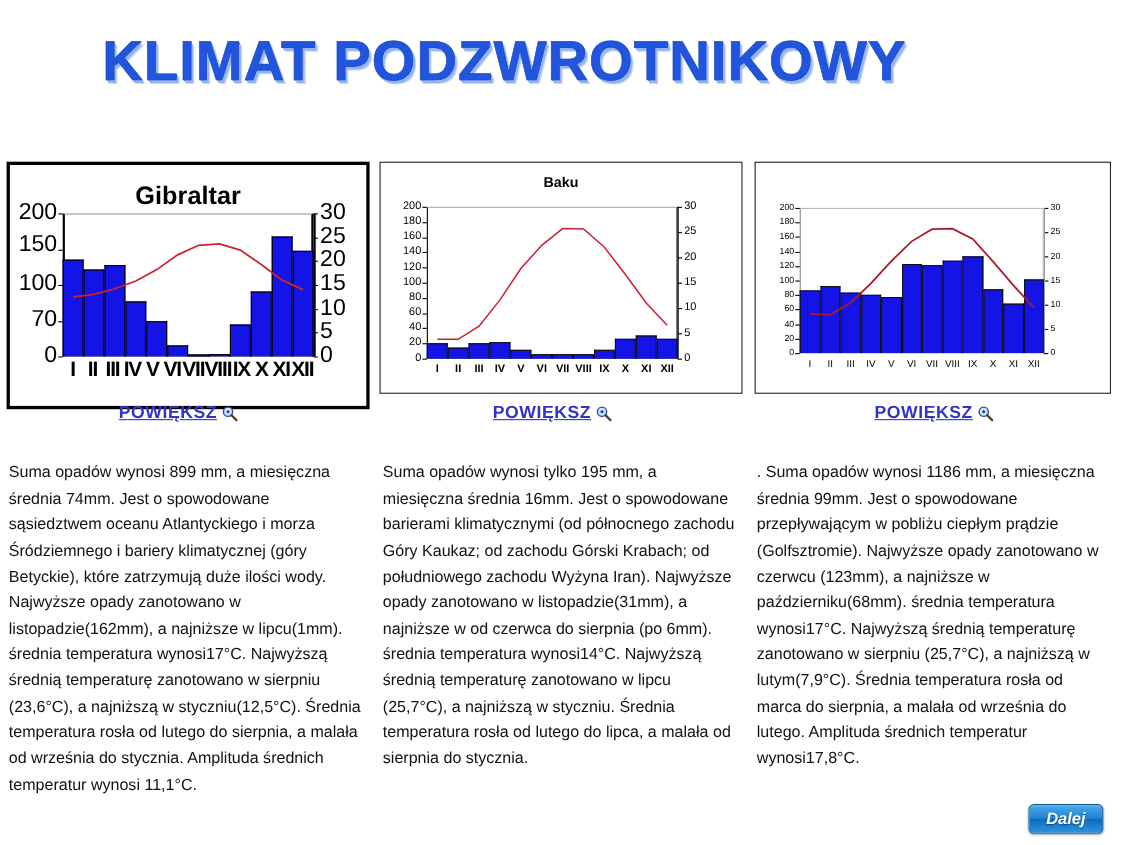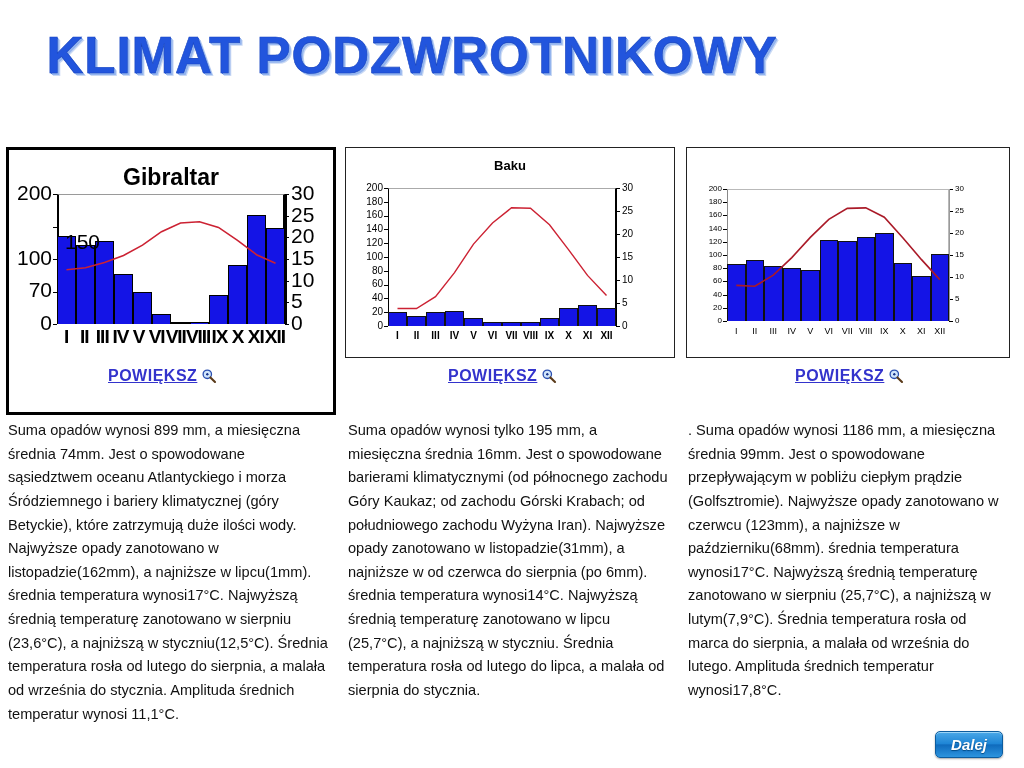--- a/index.html
+++ b/index.html
@@ -8,21 +8,21 @@
     width: 1024px; height: 768px;
     background: #ffffff;
     font-family: "Liberation Sans", sans-serif;
     overflow: hidden;
   }
   #page { position: relative; width: 1024px; height: 768px; }
 
   
   .title-wrap {
     position: absolute; top: 26px; left: 0; width: 824px;
-    text-align: center;
+    text-align: right;
   }
   .title {
     display: inline-block;
     font-size: 51px;
     font-weight: bold;
     letter-spacing: 1px;
     color: #2255dd;
     font-family: "Liberation Sans", sans-serif;
     text-shadow:
        2px 2px 0 #93b4ee,
@@ -149,21 +149,21 @@
 </style>
 </head>
 <body>
 
 <div id="page">
 
   <div class="title-wrap">
     <div class="title">KLIMAT PODZWROTNIKOWY</div>
   </div>
 
-  <div class="panel p1" style="left:6px; top:147px; width:330px; height:268px;">
+  <div class="panel p1" style="left:6px; top:147px; width:330px; height:225px;">
     <div class="panel-inner">
       <div class="chart-title">Gibraltar</div>
       <div class="plot" style="left:48px; top:44px; width:228px; height:130px;">
         <div class="plot-frame"></div>
         <div class="bars">
             <div class="bar" style="height: 67.5%; background: rgb(20, 20, 230);"></div>
             <div class="bar" style="height: 61%; background: rgb(20, 20, 230);"></div>
             <div class="bar" style="height: 63.5%; background: rgb(20, 20, 230);"></div>
             <div class="bar" style="height: 38.5%; background: rgb(20, 20, 230);"></div>
             <div class="bar" style="height: 25%; background: rgb(20, 20, 230);"></div>
@@ -194,21 +194,21 @@
           <span>X</span>
           <span>XI</span>
           <span>XII</span>
         </div>
     <div class="axis-label" style="top: 160.98px; left: 0px; width: 43px;">0</div>
         <div class="tick" style="top: 174px; height: 1px; width: 4px; left: 44px;"></div>
         <div class="axis-label" style="top: 128.48px; left: 0px; width: 43px;">70</div>
         <div class="tick" style="top: 141.5px; height: 1px; width: 4px; left: 44px;"></div>
         <div class="axis-label" style="top: 95.98px; left: 0px; width: 43px;">100</div>
         <div class="tick" style="top: 109px; height: 1px; width: 4px; left: 44px;"></div>
-        <div class="axis-label" style="top: 80px; left: 0px; width: 43px; margin-left: 48px;">150</div>
+        <div class="axis-label" style="top: 60px; left: 0px; width: 43px;">150</div>
         <div class="tick" style="top: 76.5px; height: 1px; width: 4px; left: 44px;"></div>
         <div class="axis-label" style="top: 30.98px; left: 0px; width: 43px;">200</div>
         <div class="tick" style="top: 44px; height: 1px; width: 4px; left: 44px;"></div>
         <div class="axis-label right" style="top: 160.98px; left: 282px;">0</div>
         <div class="tick" style="top: 174px; height: 1px; width: 4px; left: 276px;"></div>
         <div class="axis-label right" style="top: 139.313px; left: 282px;">5</div>
         <div class="tick" style="top: 152.333px; height: 1px; width: 4px; left: 276px;"></div>
         <div class="axis-label right" style="top: 117.647px; left: 282px;">10</div>
         <div class="tick" style="top: 130.667px; height: 1px; width: 4px; left: 276px;"></div>
         <div class="axis-label right" style="top: 95.98px; left: 282px;">15</div>

